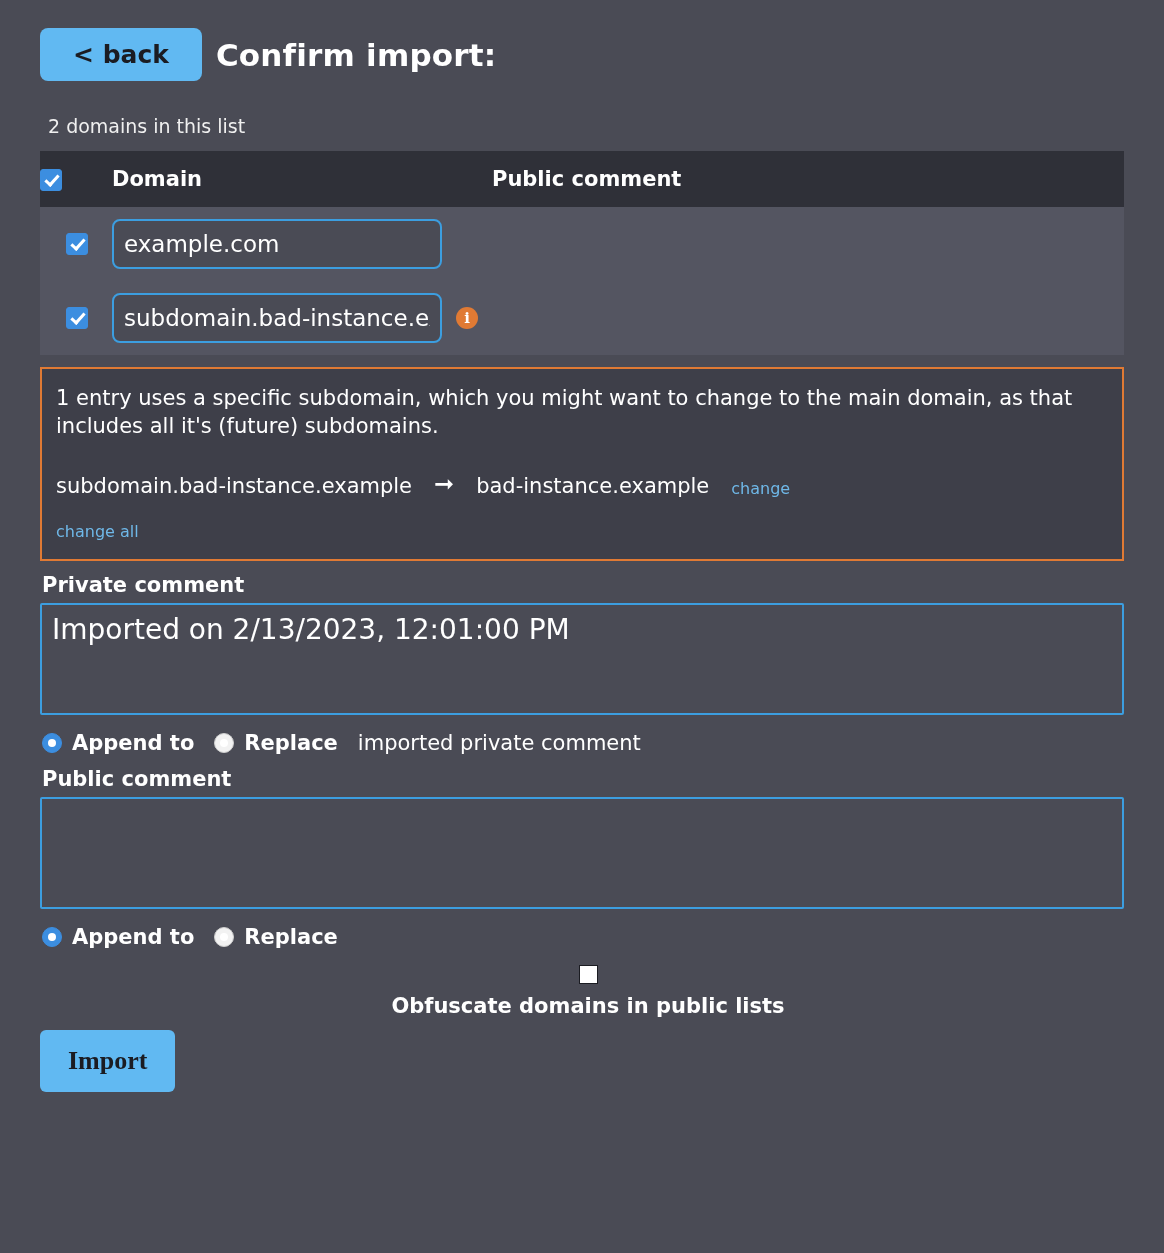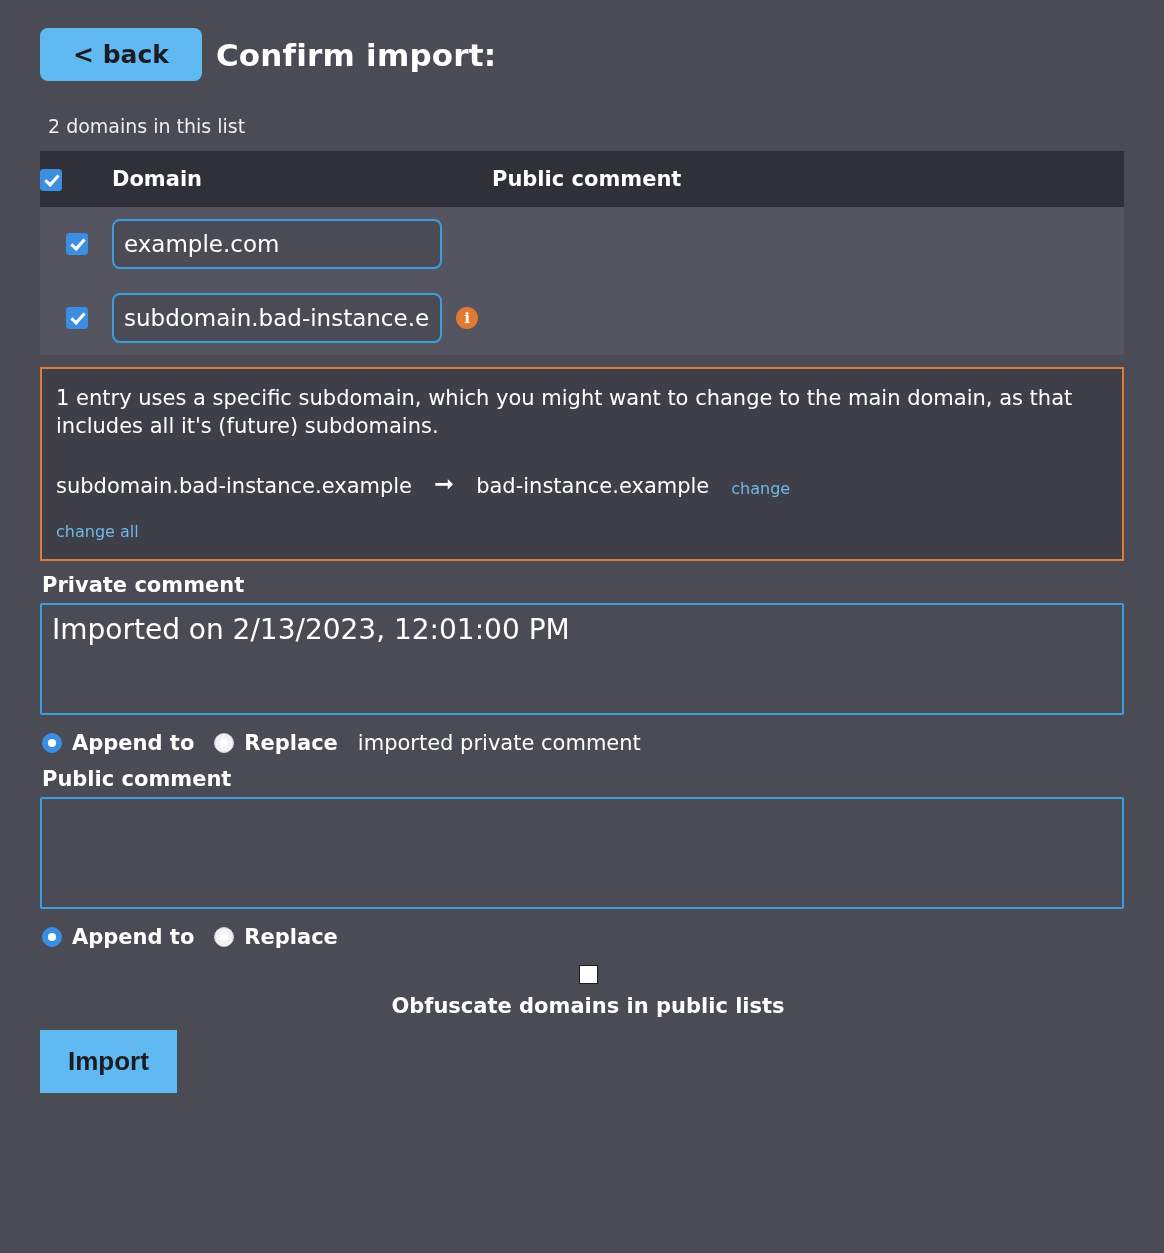--- a/index.html
+++ b/index.html
@@ -229,24 +229,24 @@
     background: #ffffff;
     border: 1px solid #1b1c22;
     border-radius: 0;
     width: 19px; height: 19px;
   }
   .cbx.square-plain::after { display: none; }
   .import-button {
     background: #61b9f2;
     color: #1b1c22;
     border: none;
-    border-radius: 0;
+    border-radius: 6px;
     font-size: 26px;
     font-weight: bold;
-    font-family: Liberation Sans, sans-serif;
+    font-family: Liberation Serif, serif;
     padding: 16px 28px;
     cursor: pointer;
   }
 </style>
 </head>
 <body>
 
 <div class="page">
 
   <div class="header-row">

